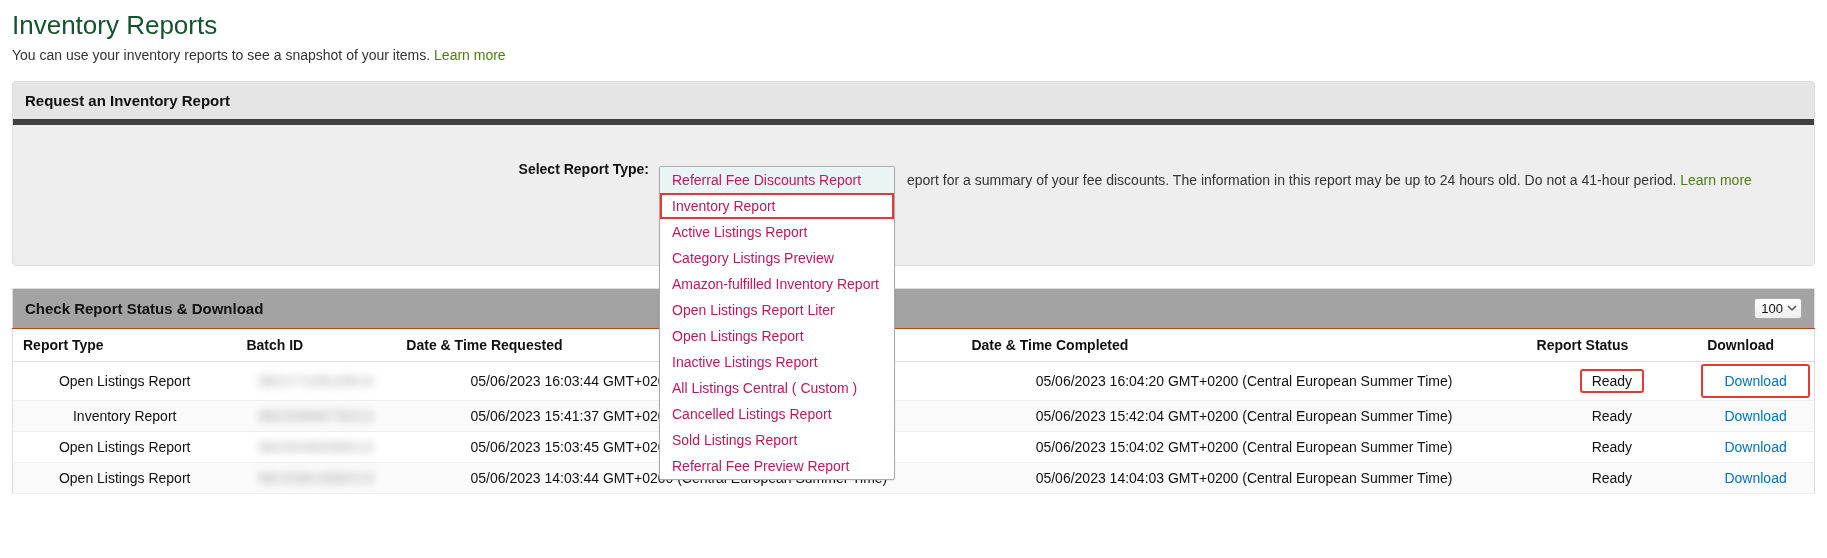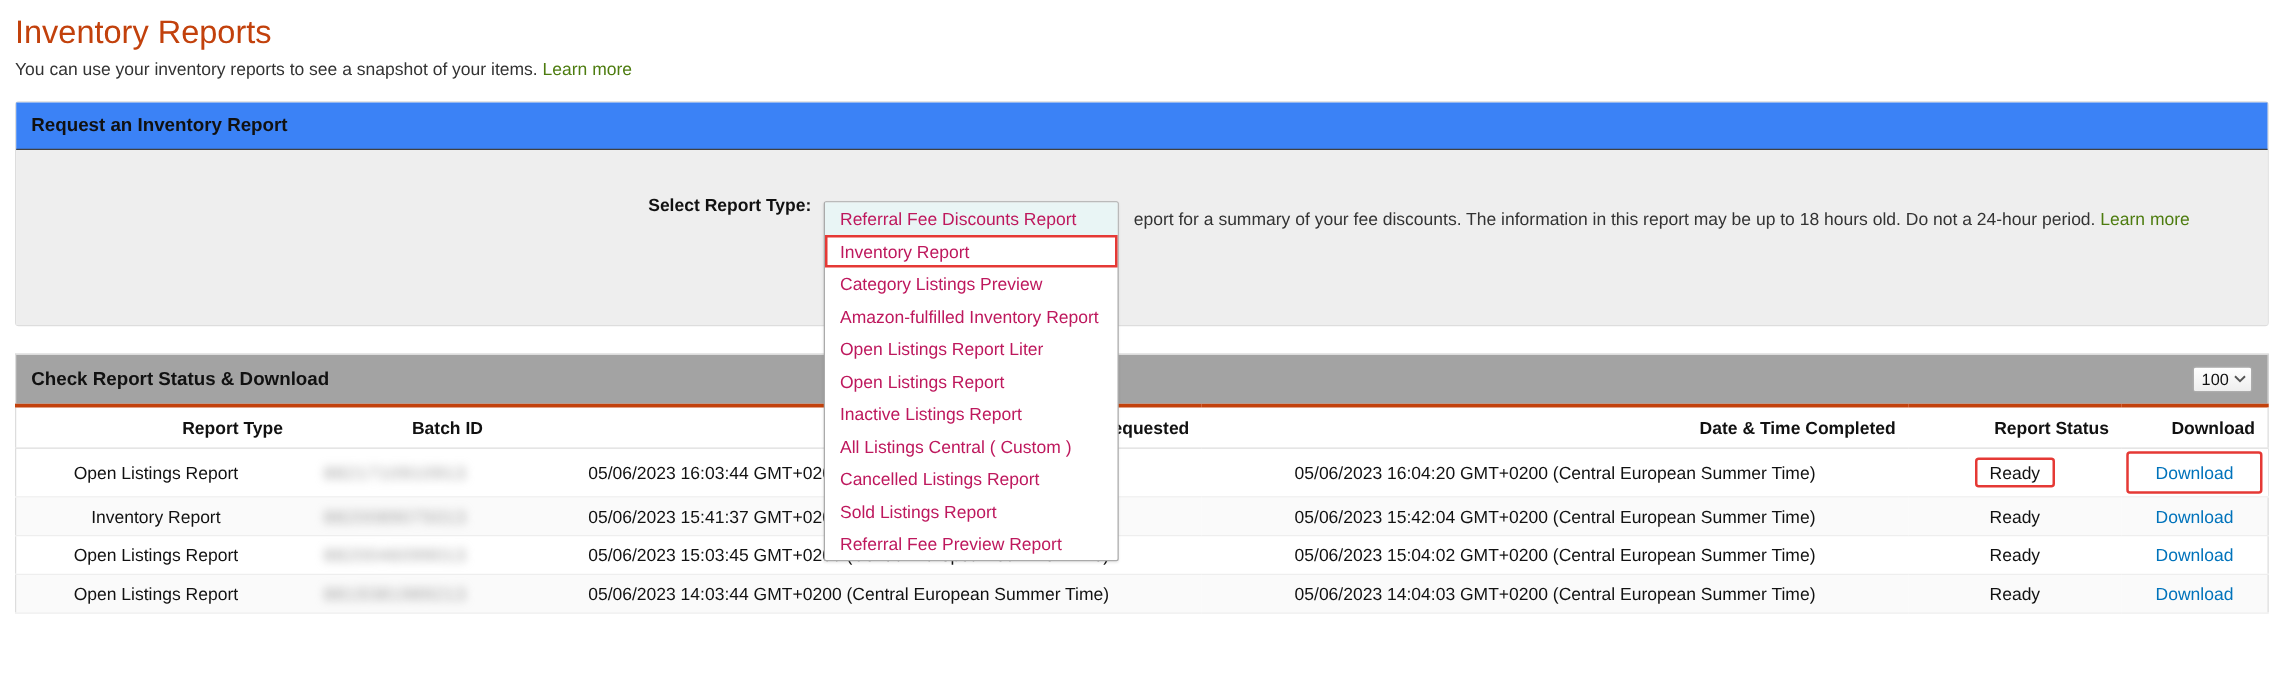--- a/index.html
+++ b/index.html
@@ -1,43 +1,43 @@
 <!DOCTYPE html>
 <html><head>
   <meta charset="utf-8">
   <style>
     * { box-sizing: border-box; margin: 0; padding: 0; }
     body { font-family: Arial, Helvetica, sans-serif; font-size: 14px; color: #111; background: #fff; padding: 10px 12px; width: 1827px; }
     
-    .page-title { font-size: 26px; font-weight: 400; color: #c2410c; margin-bottom: 6px; }
+    .page-title { font-size: 26px; font-weight: 400; color: #14532d; margin-bottom: 6px; }
     .page-subtitle { font-size: 14px; color: #333; margin-bottom: 18px; }
     .link { color: #4d7c0f; text-decoration: none; cursor: pointer; }
     
     .panel { border: 1px solid #ddd; border-radius: 3px; margin-bottom: 22px; background: #fafafa; position: relative; }
-    .panel-header { border-bottom: 1px solid #404040; padding: 10px 12px; font-weight: bold; font-size: 15px; background: #3b82f6; }
+    .panel-header { border-bottom: 6px solid #404040; padding: 10px 12px; font-weight: bold; font-size: 15px; background: #e5e5e5; }
     .panel-body { padding: 14px 16px 28px; background: #eee; min-height: 140px; position: relative; }
     
     .select-row { display: flex; align-items: center; }
     .select-label { font-weight: bold; text-align: right; width: 630px; padding-right: 10px; padding-top: 6px; }
     
     .dropdown-wrap { position: relative; width: 236px; }
     .dropdown-box { border: 1px solid #aaa; background: #fff; border-radius: 2px; width: 236px; overflow: visible; position: absolute; top: 0; left: 0; z-index: 20; box-shadow: 0 1px 2px rgba(0,0,0,.08); }
     .dropdown-item { padding: 5px 12px; font-size: 14px; color: #be185d; white-space: nowrap; cursor: pointer; }
     .dropdown-item.hover { background: #e9f5f5; }
     .dropdown-item.highlighted { outline: 2px solid #e53935; outline-offset: -2px; }
     
     .desc-text { flex: 1; padding-left: 12px; font-size: 14px; color: #333; line-height: 1.7; padding-top: 30px; }
     
     .section-title-row { display: flex; align-items: center; justify-content: space-between; border: 1px solid #ddd; border-bottom: none; padding: 9px 12px; background: #a3a3a3; }
     .section-title { font-weight: bold; font-size: 15px; }
     .psize-select { border: 1px solid #aaa; border-radius: 3px; padding: 2px 4px 2px 6px; font-size: 13px; background: linear-gradient(#fff,#eee); display: inline-flex; align-items: flex-start; gap: 4px; cursor: pointer; }
     .psize-select svg { width: 10px; height: 10px; }
     
     table.report-table { width: 100%; border-collapse: collapse; border: 1px solid #ddd; table-layout: fixed; }
-    table.report-table th { border-top: 3px solid #c2410c; border-bottom: 1px solid #ddd; padding: 8px 10px; font-weight: bold; text-align: right; background: #fff; font-size: 14px; }
+    table.report-table th { border-top: 1px solid #c2410c; border-bottom: 1px solid #ddd; padding: 8px 10px; font-weight: bold; text-align: left; background: #fff; font-size: 14px; }
     table.report-table td { border-bottom: 1px solid #eee; padding: 7px 10px; text-align: center; background: #fff; font-size: 14px; white-space: nowrap; overflow: hidden; }
     table.report-table tr:nth-child(even) td { background: #fafafa; }
     
     .blur { filter: blur(4px); color: #999; letter-spacing: 1px; }
     .dl-link { color: #0073bb; cursor: pointer; }
     
     td.status-cell-hl span { border: 2px solid #e53935; border-radius: 3px; padding: 2px 10px; display: inline-block; }
     td.dl-cell-hl { position: relative; }
     td.dl-cell-hl::after { content: ''; position: absolute; inset: 2px 4px; border: 2px solid #e53935; border-radius: 3px; pointer-events: none; }
     
@@ -59,33 +59,34 @@
 
 <div class="panel">
   <div class="panel-header">Request an Inventory Report</div>
   <div class="panel-body">
     <div class="select-row">
       <div class="select-label">Select Report Type:</div>
       <div class="dropdown-wrap">
         <div class="dropdown-box" id="dropdown-box">
             <div class="dropdown-item hover">Referral Fee Discounts Report</div>
             <div class="dropdown-item highlighted">Inventory Report</div>
+            <div class="dropdown-item">Active Listings Report</div>
             <div class="dropdown-item">Category Listings Preview</div>
             <div class="dropdown-item">Amazon-fulfilled Inventory Report</div>
             <div class="dropdown-item">Open Listings Report Liter</div>
             <div class="dropdown-item">Open Listings Report</div>
             <div class="dropdown-item">Inactive Listings Report</div>
             <div class="dropdown-item">All Listings Central ( Custom )</div>
             <div class="dropdown-item">Cancelled Listings Report</div>
             <div class="dropdown-item">Sold Listings Report</div>
             <div class="dropdown-item">Referral Fee Preview Report</div>
           </div>
       </div>
       <div class="desc-text">
-        <span>eport for a summary of your fee discounts. The information in this report may be up to 18 hours old. Do not a 24-hour period. </span>
+        <span>eport for a summary of your fee discounts. The information in this report may be up to 24 hours old. Do not a 41-hour period. </span>
         <a class="link">Learn more</a>
       </div>
     </div>
   </div>
 </div>
 
 <div class="section-title-row">
   <div class="section-title">Check Report Status &amp; Download</div>
   <div class="psize-select">
     <span>100</span>

